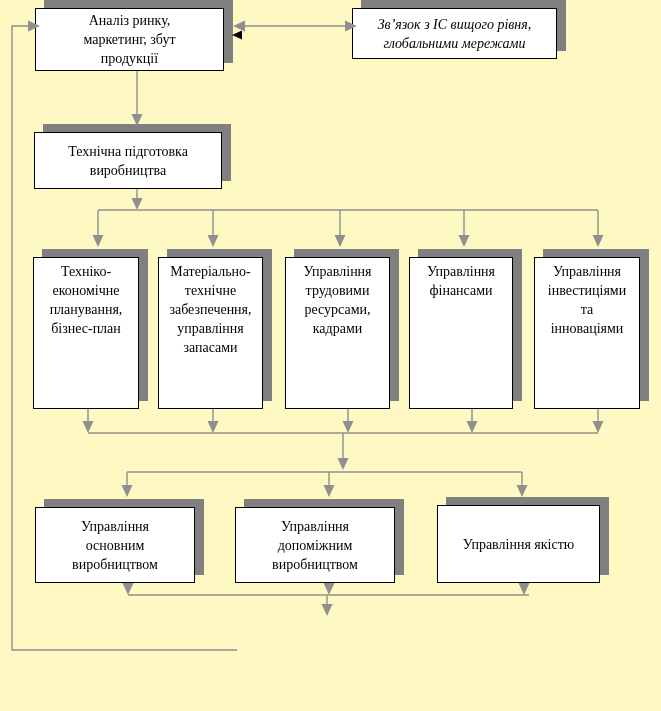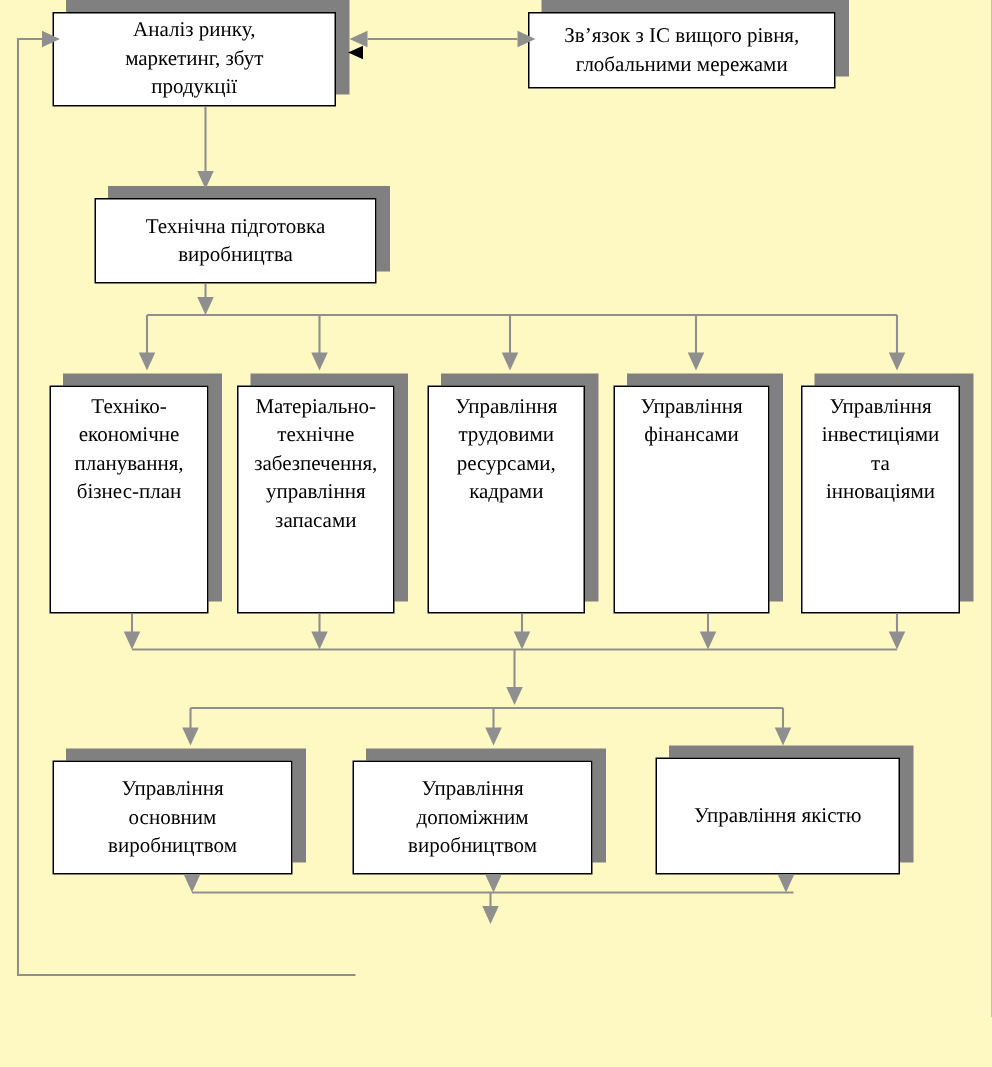--- a/index.html
+++ b/index.html
@@ -42,26 +42,26 @@
 <body>
 
 <div id="canvas">
 
   <div class="box" style="left:35px; top:8px; width:189px; height:63px;">
     <span class="box-label">Аналіз ринку,
 маркетинг, збут
 продукції</span>
   </div>
 
-  <div class="box" style="left:352px; top:8px; width:205px; height:51px;">
+  <div class="box" style="left:352px; top:8px; width:205px; height:51px;font-style:italic;">
     <span class="box-label">Зв’язок з ІС вищого рівня,
 глобальними мережами</span>
   </div>
 
-  <div class="box" style="left:63px; top:132px; width:188px; height:57px;">
+  <div class="box" style="left:34px; top:132px; width:188px; height:57px;">
     <span class="box-label">Технічна підготовка
 виробництва</span>
   </div>
 
   <div class="box top-align" style="left:33px; top:257px; width:106px; height:152px;">
     <span class="box-label">Техніко-
 економічне
 планування,
 бізнес-план</span>
   </div>

